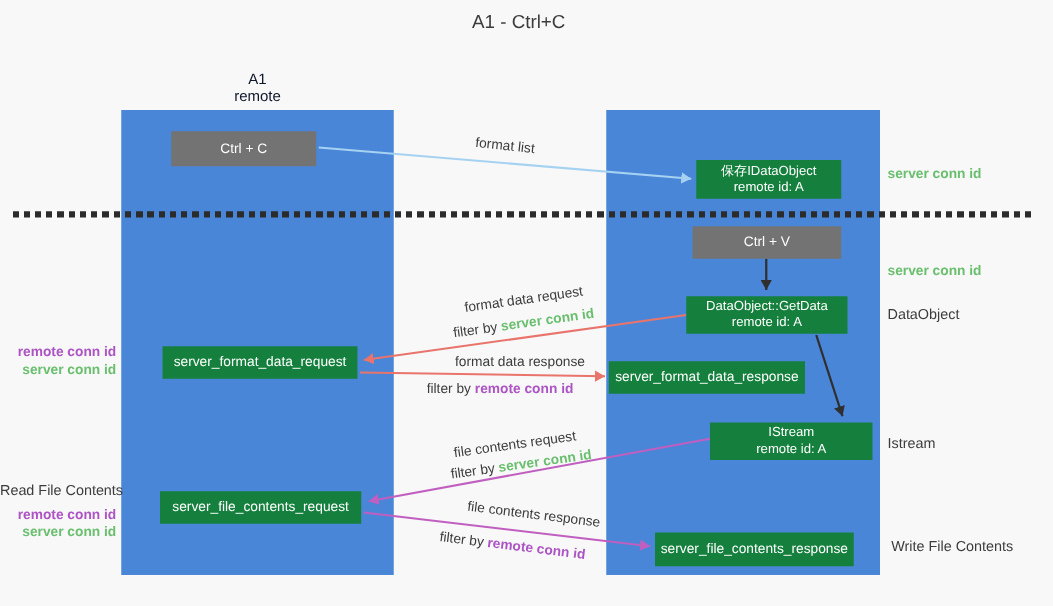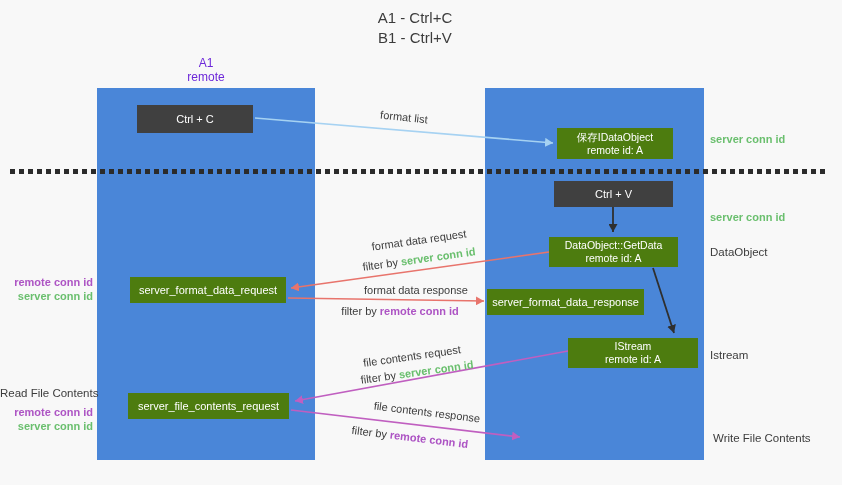--- a/index.html
+++ b/index.html
@@ -9,38 +9,38 @@
     width:842px;height:485px;overflow:hidden;
   }
   #canvas{position:relative;width:842px;height:485px;background:#f8f8f8;}
 
   .title{
     position:absolute;left:0;top:8px;width:830px;
     text-align:center;font-size:15px;line-height:20px;color:#3c3c3c;
   }
   .lane-header{
     position:absolute;top:57px;text-align:center;
-    font-size:12px;line-height:13.5px;color:#6d28d9;
+    font-size:12px;line-height:13.5px;color:#0f172a;
   }
   .lane{
     position:absolute;top:88px;height:372px;background:#4a86d8;
   }
   .divider{
     position:absolute;top:169px;left:10px;width:816px;height:5px;
     background:repeating-linear-gradient(to right,#2b2b2b 0 5px,transparent 5px 9px);
   }
   .box{
     position:absolute;display:flex;flex-direction:column;
     align-items:center;justify-content:center;
     color:#fff;font-size:11px;line-height:13px;text-align:center;
     white-space:nowrap;
   }
   .box.small{font-size:10.5px;}
-  .green{background:#404040;}
-  .orange{background:#4d7c0f;}
+  .green{background:#737373;}
+  .orange{background:#15803d;}
 
   .elabel{
     position:absolute;font-size:11px;color:#3c3c3c;white-space:nowrap;
     transform:translate(-50%,-50%);
   }
   .rot-neg{transform:translate(-50%,-50%) rotate(-8deg);}
   .rot-pos6{transform:translate(-50%,-50%) rotate(6deg);}
   .rot-pos7{transform:translate(-50%,-50%) rotate(7deg);}
 
   .ann-left{
@@ -57,21 +57,20 @@
 
   svg.arrows{position:absolute;left:0;top:0;width:842px;height:485px;pointer-events:none;}
 </style>
 </head>
 <body>
 
 <div id="canvas">
 
   <div class="title">
     <div>A1 - Ctrl+C</div>
-    <div>B1 - Ctrl+V</div>
   </div>
 
   <div class="lane-header" style="left:97px;width:218px;">
     <div>A1</div>
     <div>remote</div>
   </div>
 
   <div class="lane" style="left:97px;width:218px;"></div>
   <div class="lane" style="left:485px;width:219px;"></div>
 
@@ -129,20 +128,23 @@
 
   <div class="box orange small" style="left:568px;top:338px;width:130px;height:30px;">
     <span>IStream</span>
     <span>remote id: A</span>
   </div>
 
   <div class="box orange" style="left:128px;top:393px;width:161px;height:26px;">
     <span>server_file_contents_request</span>
   </div>
 
+  <div class="box orange" style="left:524px;top:426px;width:159px;height:27px;">
+    <span>server_file_contents_response</span>
+  </div>
 
   <div class="elabel rot-pos6" style="left:404px;top:117px;">format list</div>
 
   <div class="elabel rot-neg" style="left:419px;top:240px;">format data request</div>
   <div class="elabel rot-neg" style="left:419px;top:259px;">
     <span>filter by </span><span class="t-green">server conn id</span>
   </div>
 
   <div class="elabel" style="left:416px;top:290px;text-align:center;">format data response</div>
   <div class="elabel" style="left:400px;top:311px;">

